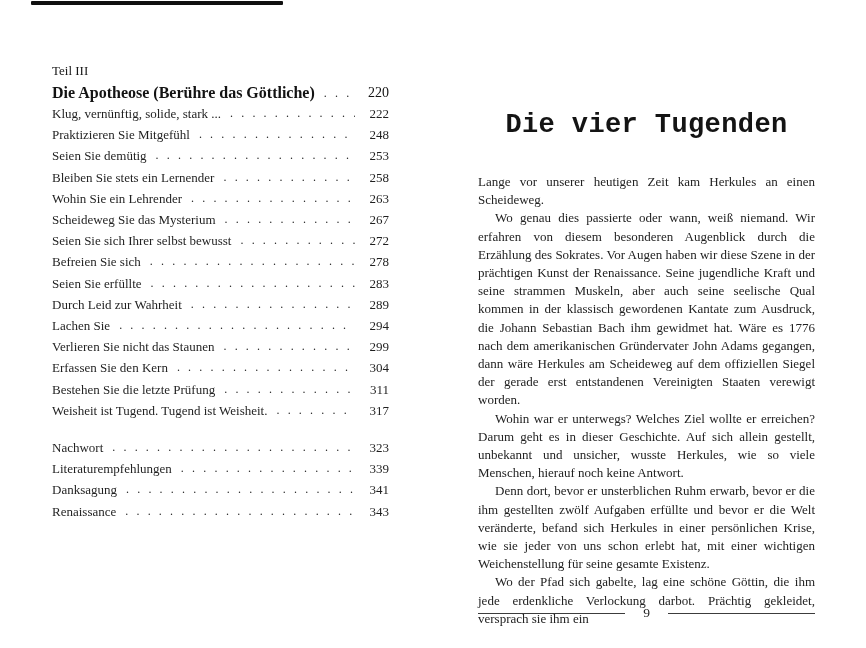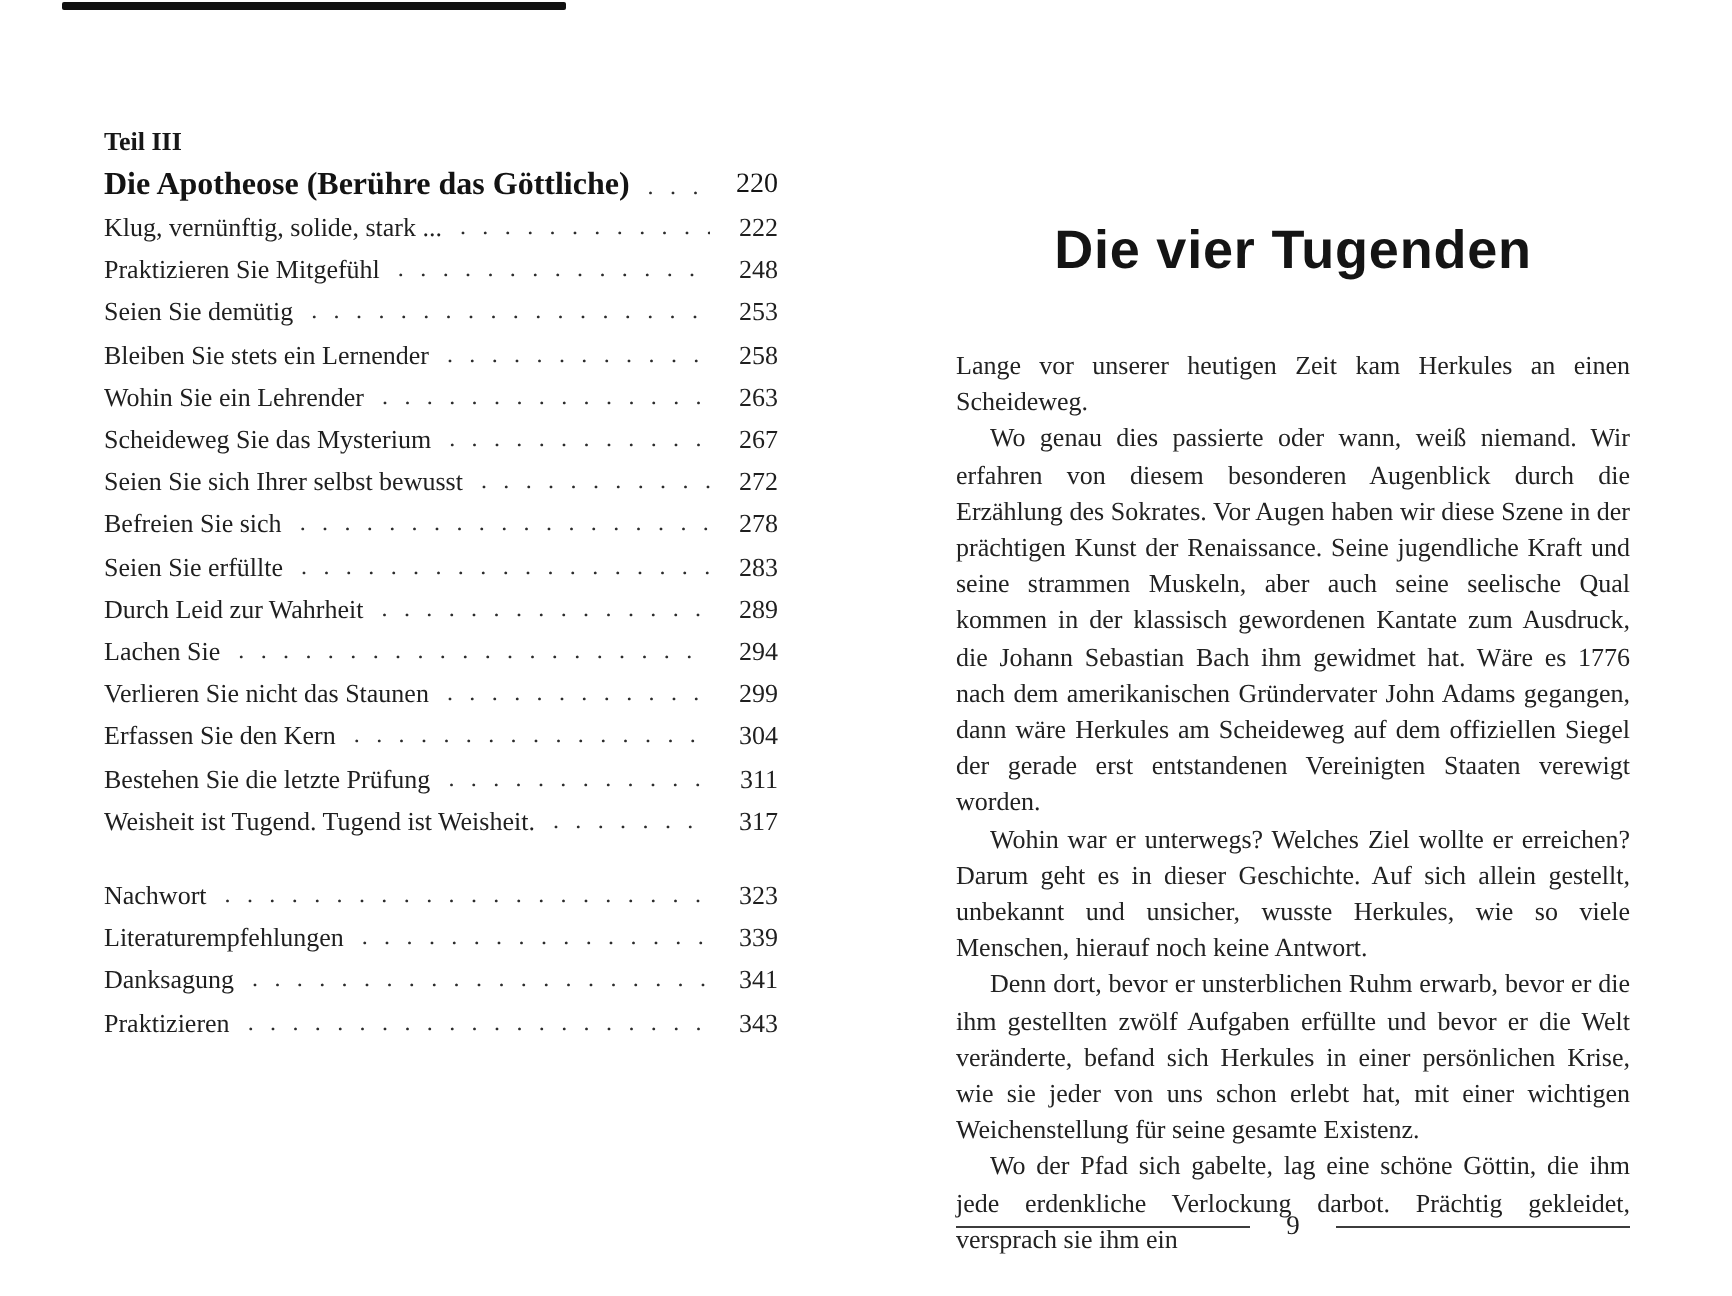--- a/index.html
+++ b/index.html
@@ -30,21 +30,21 @@
 
   
   .toc {
     position: absolute;
     left: 52px;
     top: 63px;
     width: 337px;
   }
   .part-label {
     font-size: 13px;
-    font-weight: bold;
+    font-weight: normal;
     line-height: 16px;
     color: #171717;
   }
   .toc-row {
     display: flex;
     align-items: center;
     font-size: 13px;
     line-height: 21.2px;
     color: #1f1f1f;
   }
@@ -82,21 +82,21 @@
 
   
   .chapter {
     position: absolute;
     left: 478px;
     top: 0;
     width: 337px;
   }
   .chapter-title {
     margin: 110px 0 0 0;
-    font-family: Liberation Sans, sans-serif;
+    font-family: Liberation Mono, monospace;
     font-size: 27px;
     font-weight: 700;
     letter-spacing: 0.4px;
     text-align: center;
     color: #141414;
   }
   .bodytext {
     margin-top: 33px;
     font-size: 13px;
     line-height: 18.2px;
@@ -231,21 +231,21 @@
         <span class="t">Literaturempfehlungen</span>
         <span class="dots">. . . . . . . . . . . . . . . . . . . . . . . . . . . . . . . . . . . . . . . . . . . . . . . . . . . . . . . . . . . . . . . . . . . . . . . . . . . . . . . . </span>
         <span class="pg">339</span>
       </div>
       <div class="toc-row">
         <span class="t">Danksagung</span>
         <span class="dots">. . . . . . . . . . . . . . . . . . . . . . . . . . . . . . . . . . . . . . . . . . . . . . . . . . . . . . . . . . . . . . . . . . . . . . . . . . . . . . . . </span>
         <span class="pg">341</span>
       </div>
       <div class="toc-row">
-        <span class="t">Praktizieren</span>
+        <span class="t">Renaissance</span>
         <span class="dots">. . . . . . . . . . . . . . . . . . . . . . . . . . . . . . . . . . . . . . . . . . . . . . . . . . . . . . . . . . . . . . . . . . . . . . . . . . . . . . . . </span>
         <span class="pg">343</span>
       </div>
     </div>
 </section>
 
 <section class="chapter">
   <h1 class="chapter-title">Die vier Tugenden</h1>
   <div class="bodytext" id="paragraphs">
       <p class="first">Lange vor unserer heutigen Zeit kam Herkules an einen Scheideweg.</p>

